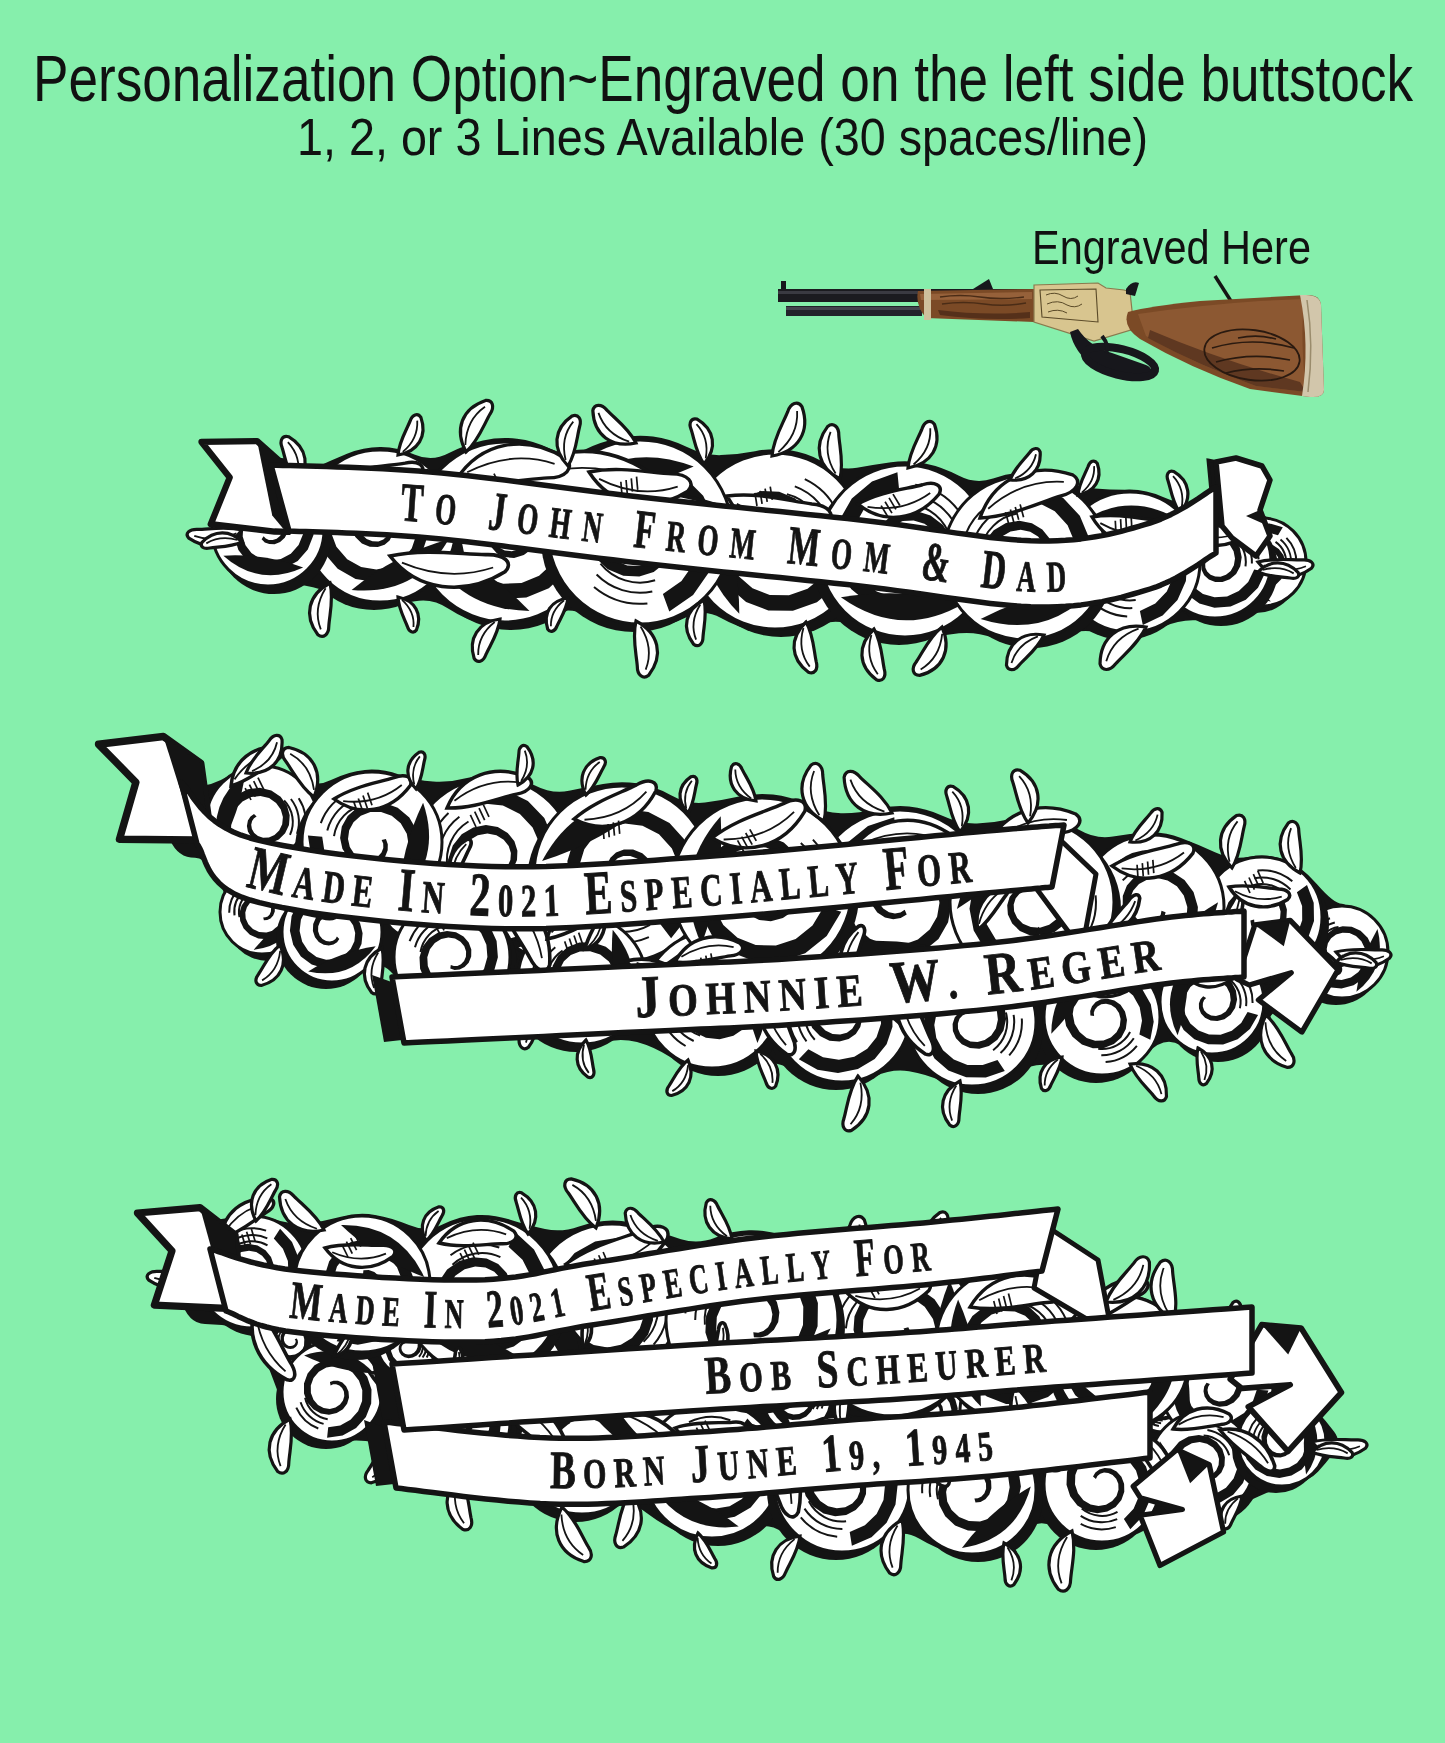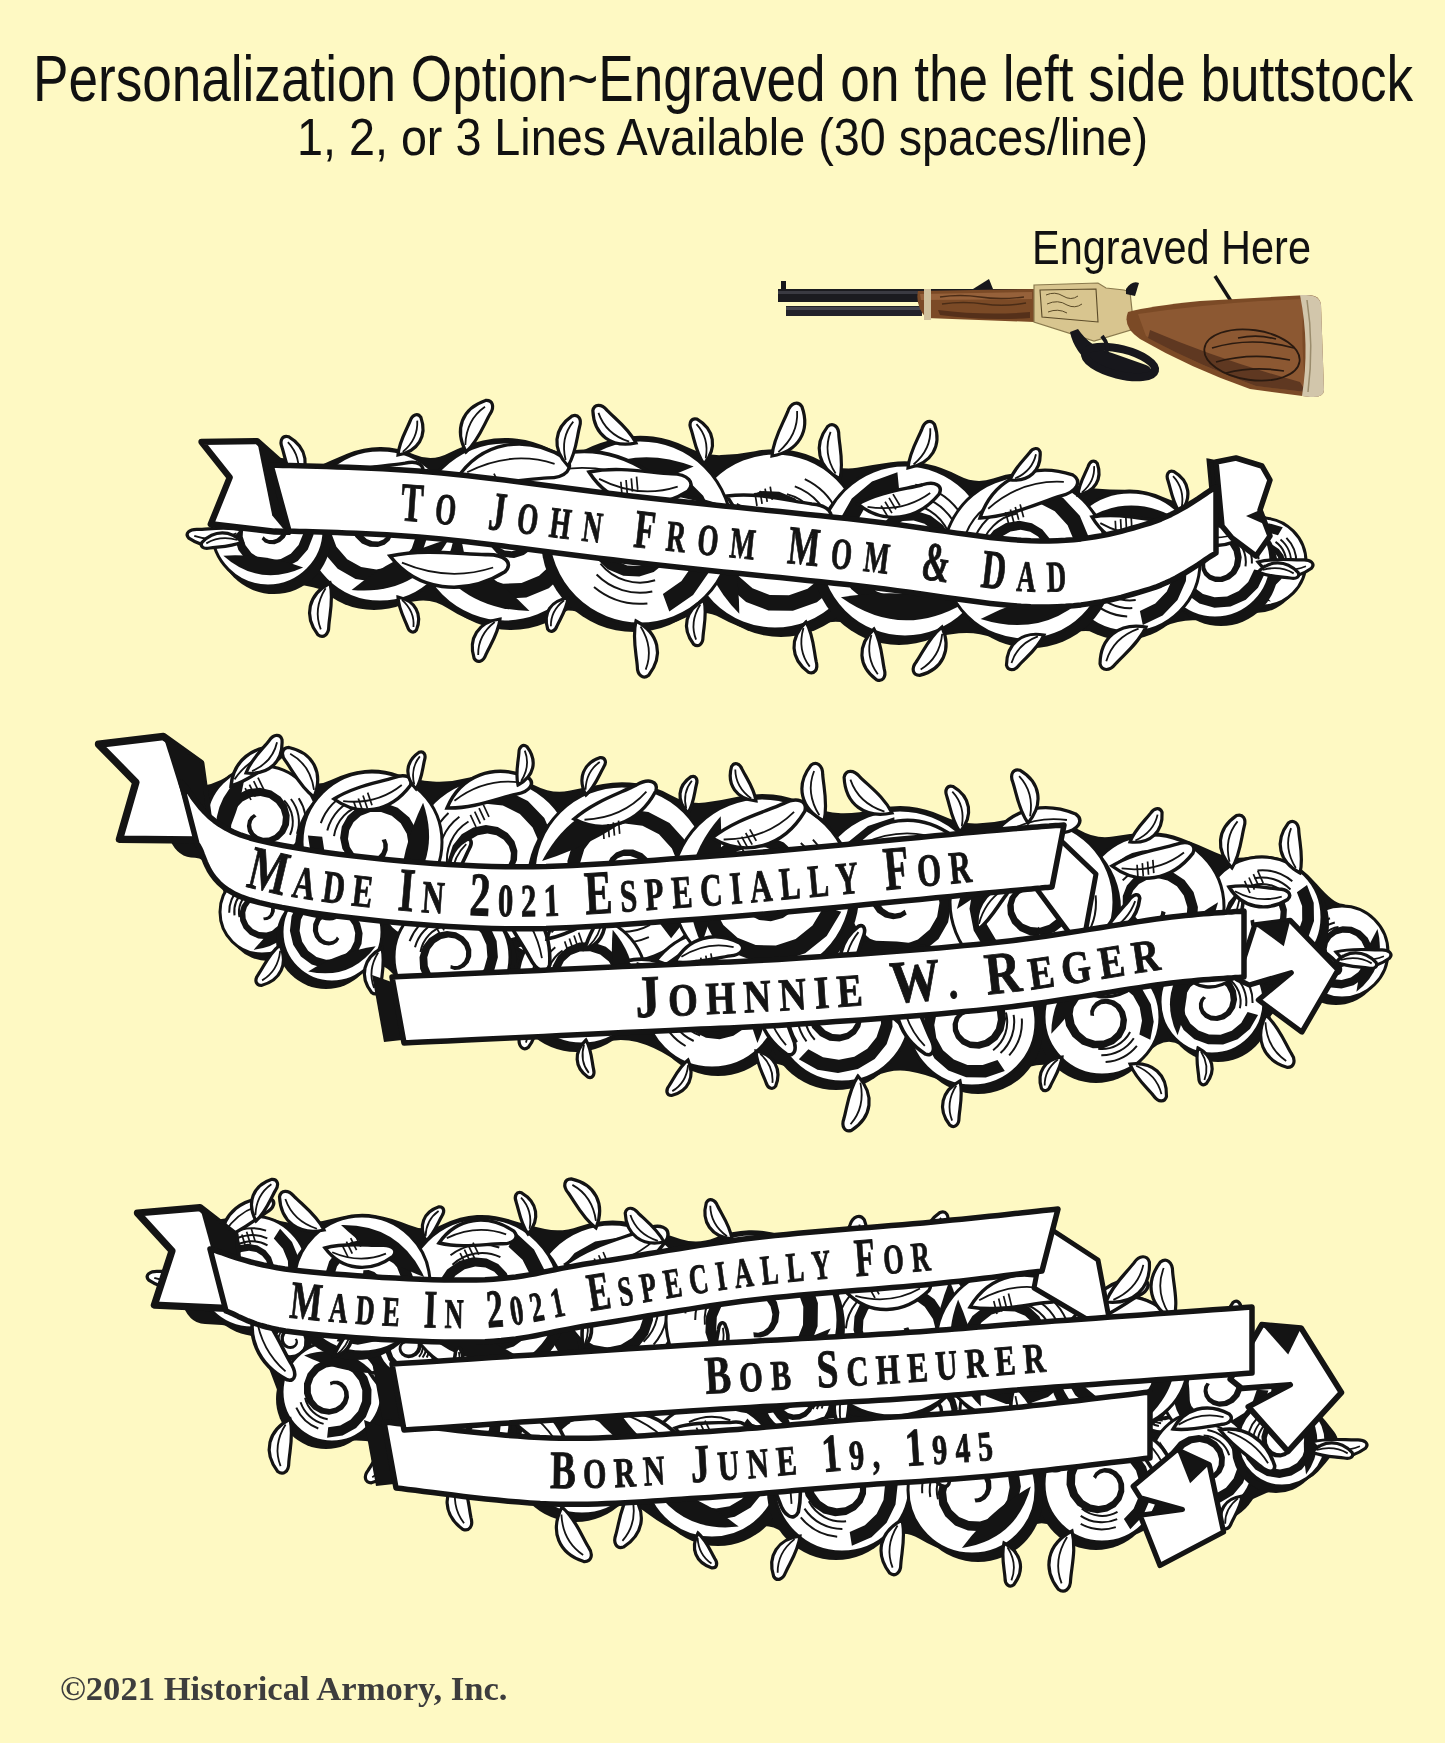--- a/index.html
+++ b/index.html
@@ -1,14 +1,14 @@
 <!DOCTYPE html>
 <html><head><meta charset="utf-8"><style>
 html,body{margin:0;padding:0;background:#fff;}
-#page{position:relative;width:1445px;height:1743px;background:#fef9c3;overflow:hidden;font-family:"Liberation Sans",sans-serif;}
+#page{position:relative;width:1445px;height:1743px;background:#86efac;overflow:hidden;font-family:"Liberation Sans",sans-serif;}
 .title{position:absolute;left:33px;top:47px;font-size:64px;line-height:1;color:#111;white-space:nowrap;transform:scaleX(0.8297);transform-origin:0 0;}
 .subtitle{position:absolute;left:297px;top:111px;font-size:52px;line-height:1;color:#111;white-space:nowrap;transform:scaleX(0.8984);transform-origin:0 0;}
 .engraved{position:absolute;left:1032px;top:224px;font-size:48px;line-height:1;color:#111;white-space:nowrap;transform:scaleX(0.864);transform-origin:0 0;}
 .footer{position:absolute;left:60px;top:1671px;font-size:34.6px;line-height:1;color:#3d3d3d;font-family:"Liberation Serif",serif;font-weight:bold;}
 </style></head><body>
 <div id="page">
 <div class="title">Personalization Option~Engraved on the left side buttstock</div>
 <div class="subtitle">1, 2, or 3 Lines Available (30 spaces/line)</div>
 <div class="engraved">Engraved Here</div>
 
@@ -1682,13 +1682,12 @@
 <text text-anchor="middle" font-family="Liberation Serif,serif" font-weight="bold" font-size="42" fill="#141414" stroke="#141414" stroke-width="0.9" transform="translate(781.6,1389.4) rotate(-3.1) scale(0.722,1)">B</text>
 <text text-anchor="middle" font-family="Liberation Serif,serif" font-weight="bold" font-size="54" fill="#141414" stroke="#141414" stroke-width="0.9" transform="translate(828.3,1386.9) rotate(-3.1) scale(0.722,1)">S</text>
 <text text-anchor="middle" font-family="Liberation Serif,serif" font-weight="bold" font-size="42" fill="#141414" stroke="#141414" stroke-width="0.9" transform="translate(858.1,1385.3) rotate(-3.2) scale(0.722,1)">C</text>
 <text text-anchor="middle" font-family="Liberation Serif,serif" font-weight="bold" font-size="42" fill="#141414" stroke="#141414" stroke-width="0.9" transform="translate(888.8,1383.5) rotate(-3.5) scale(0.722,1)">H</text>
 <text text-anchor="middle" font-family="Liberation Serif,serif" font-weight="bold" font-size="42" fill="#141414" stroke="#141414" stroke-width="0.9" transform="translate(918.6,1381.5) rotate(-4.0) scale(0.722,1)">E</text>
 <text text-anchor="middle" font-family="Liberation Serif,serif" font-weight="bold" font-size="42" fill="#141414" stroke="#141414" stroke-width="0.9" transform="translate(947.6,1379.4) rotate(-4.4) scale(0.722,1)">U</text>
 <text text-anchor="middle" font-family="Liberation Serif,serif" font-weight="bold" font-size="42" fill="#141414" stroke="#141414" stroke-width="0.9" transform="translate(977.4,1377.0) rotate(-4.7) scale(0.722,1)">R</text>
 <text text-anchor="middle" font-family="Liberation Serif,serif" font-weight="bold" font-size="42" fill="#141414" stroke="#141414" stroke-width="0.9" transform="translate(1006.4,1374.6) rotate(-4.6) scale(0.722,1)">E</text>
 <text text-anchor="middle" font-family="Liberation Serif,serif" font-weight="bold" font-size="42" fill="#141414" stroke="#141414" stroke-width="0.9" transform="translate(1035.3,1372.4) rotate(-4.3) scale(0.722,1)">R</text>
 </svg>
-<div class="footer">©2021 Historical Armory, Inc.</div>
 </div>
 </body></html>

